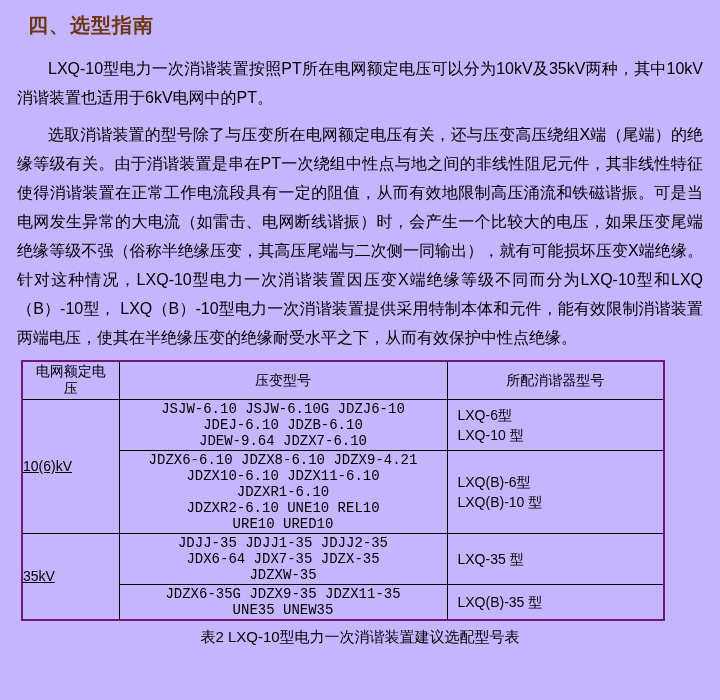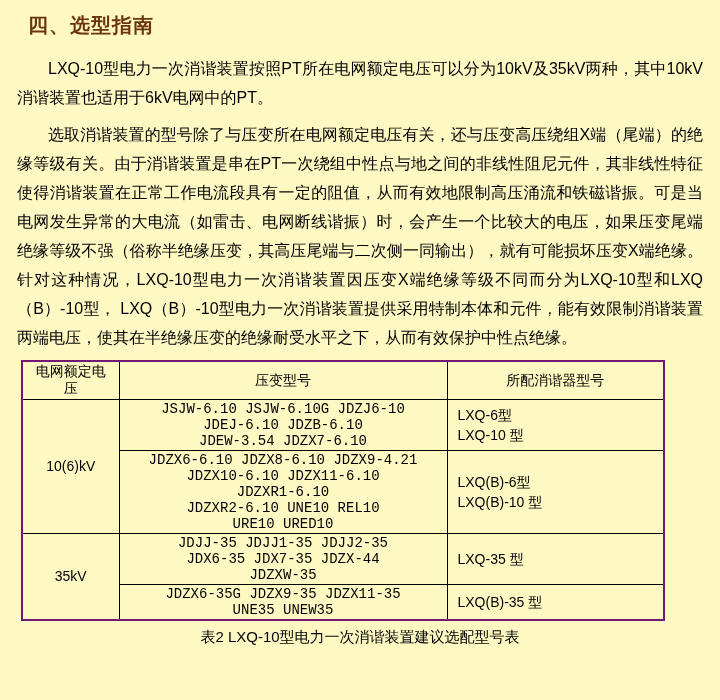--- a/index.html
+++ b/index.html
@@ -1,21 +1,21 @@
 <!DOCTYPE html>
 <html><head>
 <meta charset="utf-8">
 <style>
   * { margin: 0; padding: 0; box-sizing: border-box; }
   html, body { background: #ffffff; }
   .doc {
     position: relative;
     width: 720px;
     height: 700px;
-    background: #fef9c3;
+    background: #c4b5fd;
     font-family: "Liberation Sans", "DejaVu Sans", sans-serif;
     color: #000000;
     padding: 12px 17px 0 17px;
     overflow: hidden;
   }
   .heading {
     font-size: 20px;
     font-weight: bold;
     line-height: 26px;
     margin: 0 0 16px 11px;
@@ -44,21 +44,21 @@
   }
   .col-voltage { width: 97px; }
   .col-pt      { width: 328px; }
   .col-arr     { width: 217px; }
   tr.row-h { height: 38px; }
   tr.row-a { height: 50px; }
   tr.row-b { height: 80px; }
   tr.row-c { height: 50px; }
   tr.row-d { height: 33px; }
   th.hdr { text-align: center; vertical-align: middle; line-height: 17px; padding: 0 6px; }
-  td.voltage-cell { text-align: center; vertical-align: middle; }
+  td.voltage-cell { text-align: left; vertical-align: middle; text-decoration: underline; }
   td.pt-cell { text-align: center; vertical-align: middle; padding: 1px 0; font-family: Liberation Mono, monospace; }
   td.pt-cell .pt-line { line-height: 16px; }
   td.arr-cell { text-align: left; vertical-align: middle; padding-left: 10px; }
   td.arr-cell .arr-line { line-height: 20px; }
   .caption {
     width: 686px;
     text-align: center;
     font-size: 15px;
     margin-top: 7px;
   }
@@ -86,21 +86,21 @@
       <th class="hdr">电网额定电压</th>
       <th class="hdr">压变型号</th>
       <th class="hdr">所配消谐器型号</th>
     </tr>
 
     <tr class="row-a">
       <td class="voltage-cell" rowspan="2">10(6)kV</td>
       <td class="pt-cell">
         <div class="pt-line">JSJW-6.10 JSJW-6.10G JDZJ6-10</div>
         <div class="pt-line">JDEJ-6.10 JDZB-6.10</div>
-        <div class="pt-line">JDEW-3.54 JDZX7-6.10</div>
+        <div class="pt-line">JDEW-9.64 JDZX7-6.10</div>
       </td>
       <td class="arr-cell">
         <div class="arr-line">LXQ-6型</div>
         <div class="arr-line">LXQ-10 型</div>
       </td>
     </tr>
 
     <tr class="row-b">
       <td class="pt-cell">
         <div class="pt-line">JDZX6-6.10 JDZX8-6.10 JDZX9-4.21</div>
@@ -112,21 +112,21 @@
       <td class="arr-cell">
         <div class="arr-line">LXQ(B)-6型</div>
         <div class="arr-line">LXQ(B)-10 型</div>
       </td>
     </tr>
 
     <tr class="row-c">
       <td class="voltage-cell" rowspan="2">35kV</td>
       <td class="pt-cell">
         <div class="pt-line">JDJJ-35 JDJJ1-35 JDJJ2-35</div>
-        <div class="pt-line">JDX6-35 JDX7-35 JDZX-44</div>
+        <div class="pt-line">JDX6-64 JDX7-35 JDZX-35</div>
         <div class="pt-line">JDZXW-35</div>
       </td>
       <td class="arr-cell">
         <div class="arr-line">LXQ-35 型</div>
       </td>
     </tr>
 
     <tr class="row-d">
       <td class="pt-cell">
         <div class="pt-line">JDZX6-35G JDZX9-35 JDZX11-35</div>

